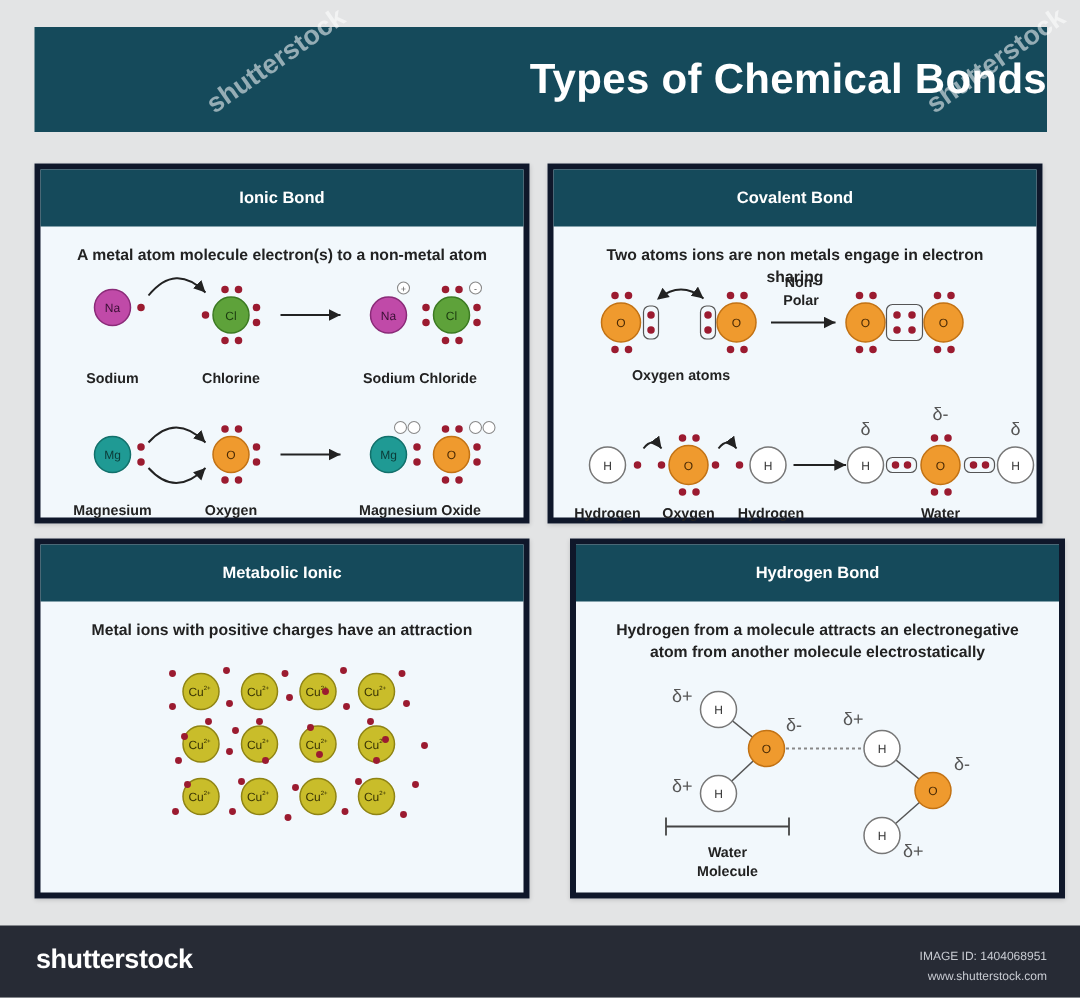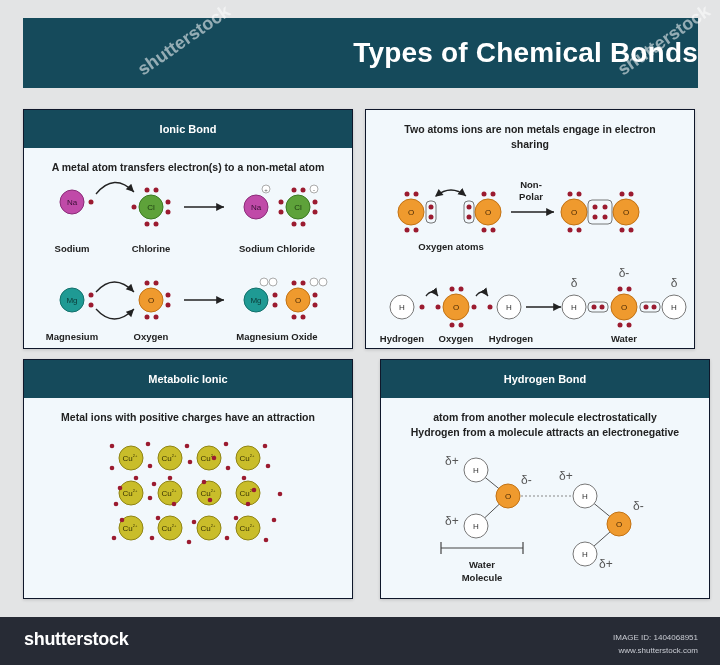--- a/index.html
+++ b/index.html
@@ -1,38 +1,38 @@
 <!DOCTYPE html>
 <html><head>
 <meta charset="utf-8">
 <style>
   * { box-sizing: border-box; margin: 0; padding: 0; }
   body { width: 720px; height: 665px; background: #e3e4e5; font-family: "Liberation Sans", sans-serif; position: relative; overflow: hidden; }
   .banner { position: absolute; left: 23px; top: 18px; width: 675px; height: 70px; background: #154a5b; display: flex; align-items: center; justify-content: flex-end; }
   .banner h1 { color: #fff; font-size: 28px; font-weight: bold; letter-spacing: 0.2px; }
-  .panel { position: absolute; width: 330px; background: #f2f8fc; border: 1px solid #0f172a; box-shadow: 0 1px 3px rgba(0,0,0,0.15); }
+  .panel { position: absolute; width: 330px; background: #f2f8fc; border: 4px solid #0f172a; box-shadow: 0 1px 3px rgba(0,0,0,0.15); }
   .panel-head { height: 38px; background: #154a5b; color: #fff; font-size: 11px; font-weight: bold; display: flex; align-items: center; justify-content: center; }
   .panel-desc { font-size: 10.5px; font-weight: bold; color: #222; text-align: center; line-height: 15px; margin-top: 12px; padding: 0 20px; }
   .panel svg { position: absolute; left: 0; }
   .lbl { font-size: 9.5px; font-weight: bold; fill: #222; font-family: "Liberation Sans", sans-serif; }
   .footer { position: absolute; left: 0; top: 617px; width: 720px; height: 48px; background: #272b35; }
   .footer .logo { position: absolute; left: 24px; top: 12px; color: #fff; font-size: 18px; font-weight: bold; letter-spacing: -0.3px; }
   .footer .imgid { position: absolute; right: 22px; top: 14px; color: #c8cbd2; font-size: 8px; text-align: right; line-height: 13px; }
   .wm { position: absolute; color: rgba(255,255,255,0.55); font-size: 18px; font-weight: bold; transform: rotate(-35deg); pointer-events: none; }
 </style>
 </head>
 <body>
 
 <div class="banner">
   <h1>Types of Chemical Bonds</h1>
 </div>
 
 <div class="panel" style="left:23px; top:109px; height:240px;">
   <div class="panel-head">Ionic Bond</div>
-  <div class="panel-desc">A metal atom transfers electron(s) to a non-metal atom</div>
+  <div class="panel-desc">A metal atom molecule electron(s) to a non-metal atom</div>
   <svg width="330" height="180" style="top:62px;" viewBox="0 0 330 180">
     <defs>
       <marker id="ah" markerWidth="8" markerHeight="8" refX="6" refY="3" orient="auto">
           <path d="M0,0 L6,3 L0,6 Z" fill="#222"></path>
         </marker>
     </defs>
 
     <g>
       <circle cx="48" cy="30" r="12" fill="#c04aa8" stroke="#8a2b78"></circle>
       <text x="48" y="33" text-anchor="middle" font-size="8" fill="#3a1035">Na</text>
@@ -118,20 +118,21 @@
           <circle cx="291" cy="133" r="2.5"></circle>
       </g>
     </g>
     <text class="lbl" x="48" y="168" text-anchor="middle">Magnesium</text>
     <text class="lbl" x="127" y="168" text-anchor="middle">Oxygen</text>
     <text class="lbl" x="253" y="168" text-anchor="middle">Magnesium Oxide</text>
   </svg>
 </div>
 
 <div class="panel" style="left:365px; top:109px; height:240px;">
+  <div class="panel-head">Covalent Bond</div>
   <div class="panel-desc">Two atoms ions are non metals engage in electron sharing</div>
   <svg width="330" height="180" style="top:62px;" viewBox="0 0 330 180">
     <defs>
       <marker id="ah2" markerWidth="8" markerHeight="8" refX="6" refY="3" orient="auto">
           <path d="M0,0 L6,3 L0,6 Z" fill="#222"></path>
         </marker>
       <marker id="ah2s" markerWidth="8" markerHeight="8" refX="1" refY="3" orient="auto">
           <path d="M6,0 L0,3 L6,6 Z" fill="#222"></path>
         </marker>
     </defs>
@@ -303,22 +304,22 @@
       <circle cx="242" cy="102" r="2.3" fill="#9b1b30"></circle>
       <circle cx="112" cy="40" r="2.3" fill="#9b1b30"></circle>
       <circle cx="190" cy="20" r="2.3" fill="#9b1b30"></circle>
       <circle cx="230" cy="52" r="2.3" fill="#9b1b30"></circle>
     </svg>
 </div>
 
 <div class="panel" style="left:380px; top:359px; height:240px;">
   <div class="panel-head">Hydrogen Bond</div>
   <div class="panel-desc">
+    <div>Hydrogen from a molecule attracts an electronegative</div>
     <div>atom from another molecule electrostatically</div>
-    <div>Hydrogen from a molecule attracts an electronegative</div>
   </div>
   <svg width="330" height="160" style="top:78px;" viewBox="0 0 330 160">
     <g>
       <line x1="95" y1="32" x2="127" y2="58" stroke="#555" stroke-width="1"></line>
       <line x1="95" y1="88" x2="127" y2="58" stroke="#555" stroke-width="1"></line>
       <text x="64" y="27" font-size="12" fill="#555">δ+</text>
       <circle cx="95" cy="32" r="12" fill="#fff" stroke="#777"></circle>
       <text x="95" y="35" text-anchor="middle" font-size="8" fill="#333">H</text>
       <text x="64" y="87" font-size="12" fill="#555">δ+</text>
       <circle cx="95" cy="88" r="12" fill="#fff" stroke="#777"></circle>

